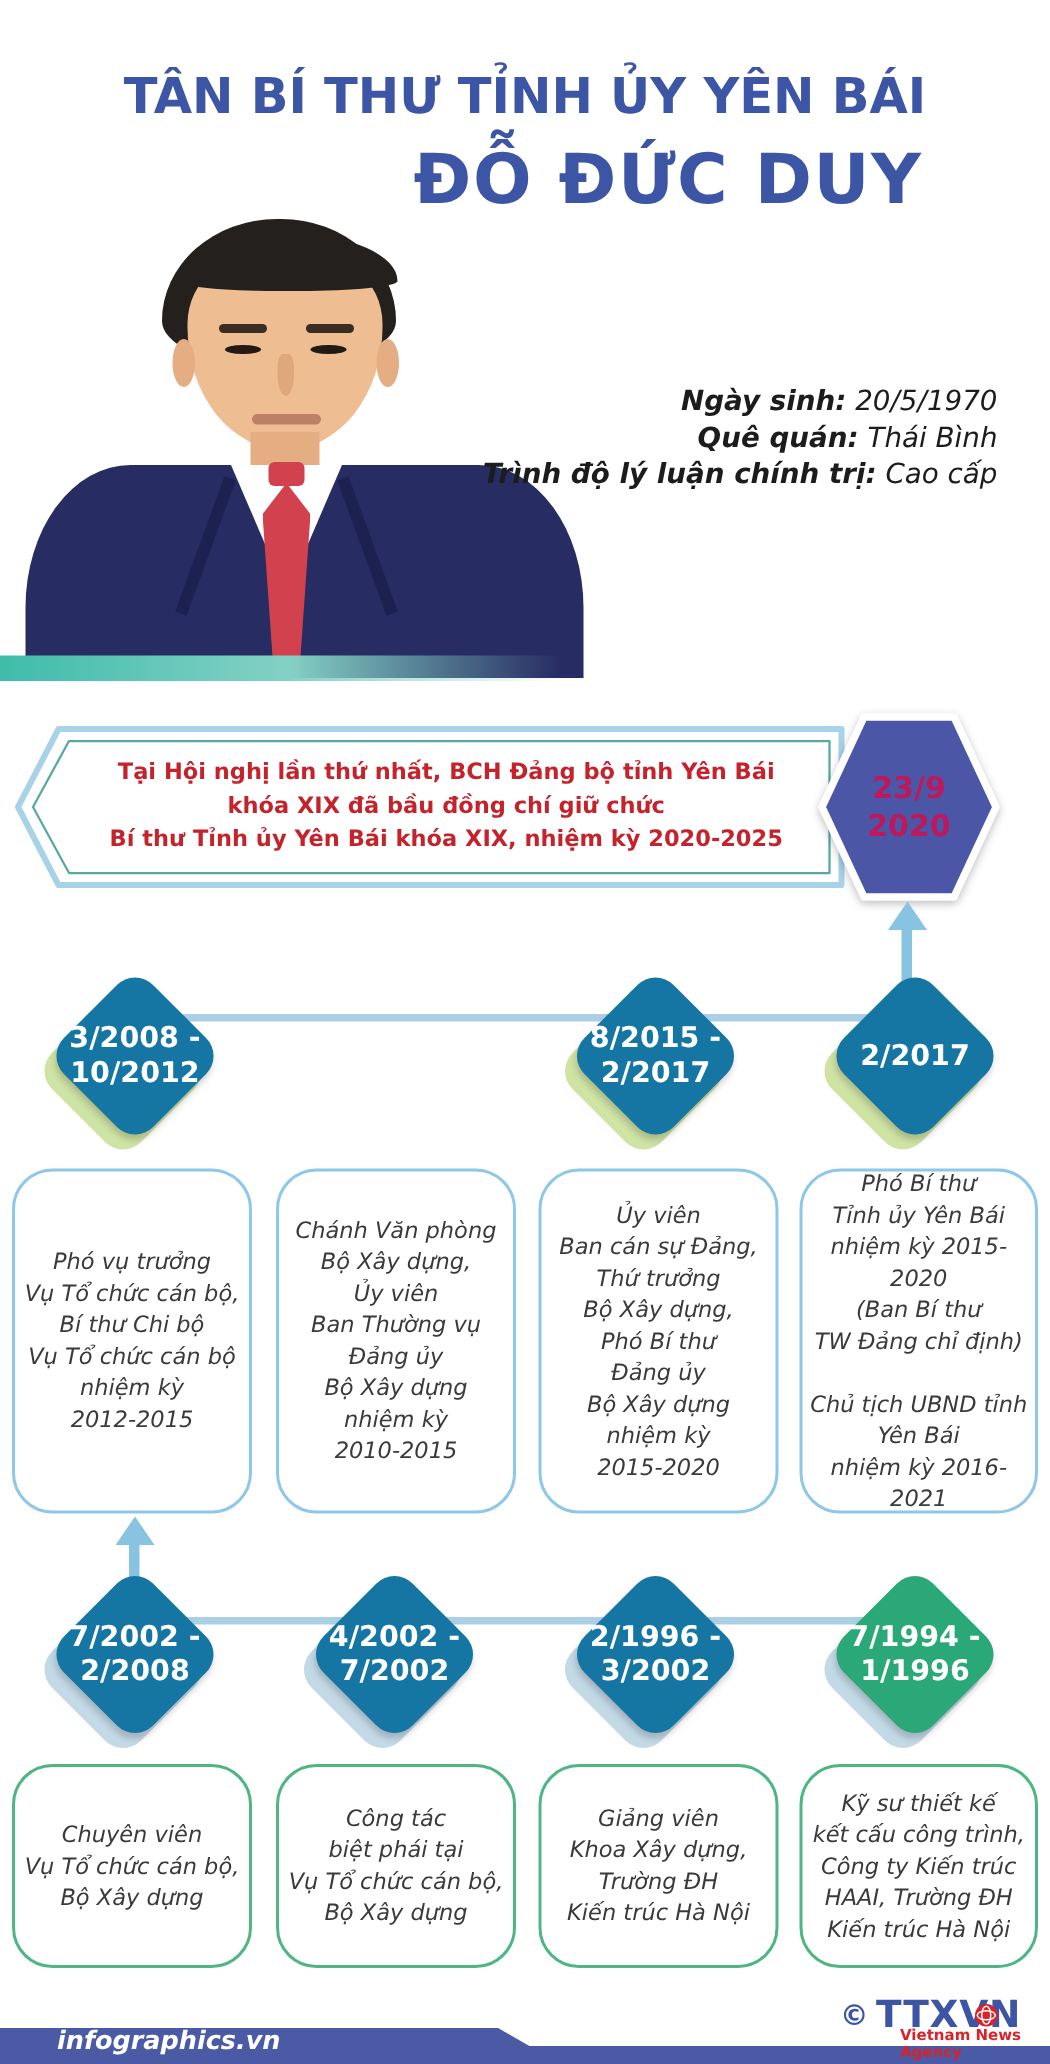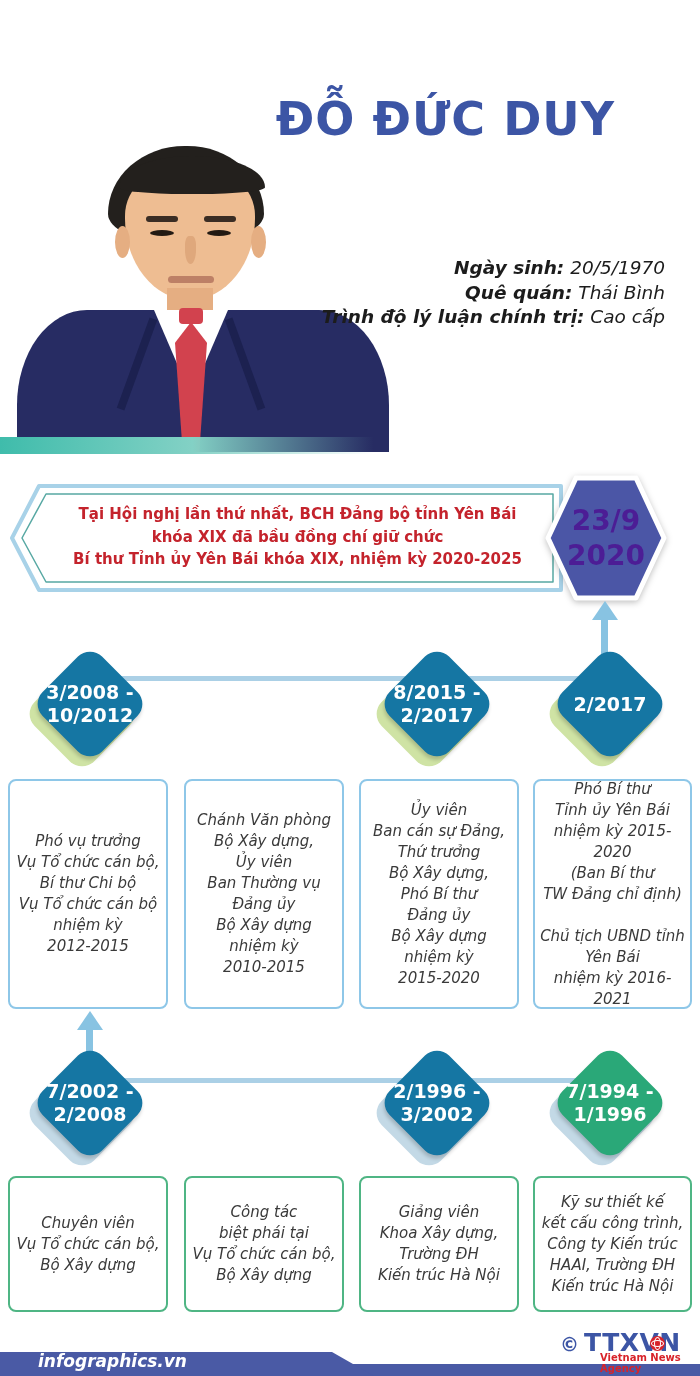--- a/index.html
+++ b/index.html
@@ -46,38 +46,38 @@
 
   
   .profile{right:35px;top:256px;text-align:right;font-style:italic;font-size:18.5px;color:#1c1c1c;
            line-height:1.33;}
   .profile b{font-weight:bold;}
 
   
   .banner-text{left:45px;top:487px;width:505px;height:100px;display:flex;align-items:center;justify-content:center;
                text-align:center;color:#c4232c;font-weight:bold;font-size:15px;line-height:1.5;white-space:pre-line;}
   .hex-label{left:543px;top:473px;width:126px;height:130px;display:flex;align-items:center;justify-content:center;
-             color:#4c1d95;font-weight:bold;font-size:28px;line-height:1.25;text-align:center;white-space:pre-line;}
+             color:#be185d;font-weight:bold;font-size:20px;line-height:1.25;text-align:center;white-space:pre-line;}
 
   
   .tl-line{height:5px;background:#abd0e6;border-radius:3px;}
   .arrow-stem{width:7px;background:#88c3e2;}
   .arrow-head{width:0;height:0;border-left:13px solid transparent;border-right:13px solid transparent;
               border-bottom:19px solid #88c3e2;}
   .diamond{width:120px;height:120px;}
   .d-shadow,.d-shape{position:absolute;left:18px;top:18px;width:84px;height:84px;border-radius:17px;}
   .d-shadow{transform:translate(-8px,10px) rotate(45deg);}
   .d-shadow.green{background:#cfe3a4;}
   .d-shadow.blue{background:#c3d9e6;}
   .d-shape{transform:rotate(45deg);box-shadow:2px 3px 4px rgba(0,0,0,0.18);}
   .d-shape.teal{background:#1576a3;}
   .d-shape.emerald{background:#2aa878;}
   .d-label{position:absolute;inset:0;display:flex;align-items:center;justify-content:center;text-align:center;
            color:#fff;font-weight:bold;font-size:19px;line-height:1.2;white-space:pre-line;}
-  .tbox{background:#fff;border-radius:8px;display:flex;align-items:center;justify-content:center;
+  .tbox{background:#fff;border-radius:27px;display:flex;align-items:center;justify-content:center;
         text-align:center;font-style:italic;font-size:15px;color:#3a3a3a;line-height:1.4;white-space:pre-line;
         padding:4px;box-sizing:border-box;}
   .tbox.blue{border:2.5px solid #8ec7e8;}
   .tbox.green{border:2.5px solid #4fb584;}
   .row1box{top:779px;height:230px;width:160px;}
   .row2box{top:1176px;height:136px;width:160px;}
 
   
   .footer-strip{left:0;top:1364px;width:700px;height:12px;background:#4a5aa5;}
   .site-label{left:38px;top:1351px;color:#fff;font-weight:bold;font-style:italic;font-size:17px;}
@@ -86,20 +86,21 @@
   .brand-sub{left:600px;top:1352px;color:#d8232a;font-weight:bold;font-size:10px;}
   .globe{left:650px;top:1336px;width:15px;height:15px;background:#d8232a;border-radius:50%;}
   .globe .m1{position:absolute;left:1px;top:4px;width:11px;height:5px;border:1px solid #fff;border-radius:50%;}
   .globe .m2{position:absolute;left:4px;top:1px;width:5px;height:11px;border:1px solid #fff;border-radius:50%;}
 </style>
 </head>
 <body>
 
 <div id="page">
 
+  <div class="abs title1">TÂN BÍ THƯ TỈNH ỦY YÊN BÁI</div>
   <div class="abs title2">ĐỖ ĐỨC DUY</div>
 
   <div class="abs photo">
     <div class="hair"></div>
     <div class="face"></div>
     <div class="hairline"></div>
     <div class="ear l"></div>
     <div class="ear r"></div>
     <div class="brow l"></div>
     <div class="brow r"></div>
@@ -197,20 +198,26 @@
   <div class="abs arrow-head" style="left:77px;top:1011px;"></div>
 
   <div class="abs tl-line" style="left:90px;top:1078px;width:520px;"></div>
 
   <div class="abs diamond" style="left:30px;top:1043px;">
     <div class="d-shadow blue"></div>
     <div class="d-shape teal"></div>
     <div class="d-label">7/2002 -
 2/2008</div>
   </div>
+  <div class="abs diamond" style="left:203px;top:1043px;">
+    <div class="d-shadow blue"></div>
+    <div class="d-shape teal"></div>
+    <div class="d-label">4/2002 -
+7/2002</div>
+  </div>
   <div class="abs diamond" style="left:377px;top:1043px;">
     <div class="d-shadow blue"></div>
     <div class="d-shape teal"></div>
     <div class="d-label">2/1996 -
 3/2002</div>
   </div>
   <div class="abs diamond" style="left:550px;top:1043px;">
     <div class="d-shadow blue"></div>
     <div class="d-shape emerald"></div>
     <div class="d-label">7/1994 -

